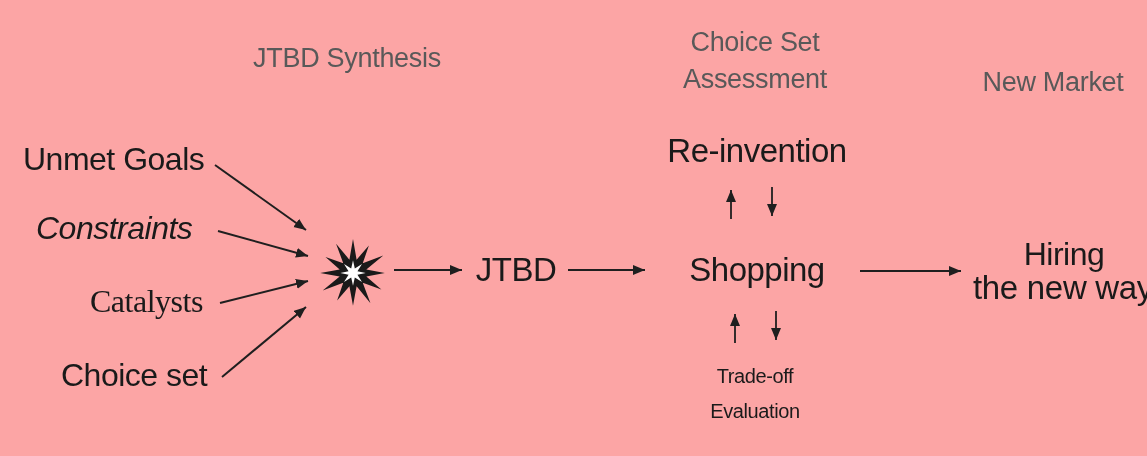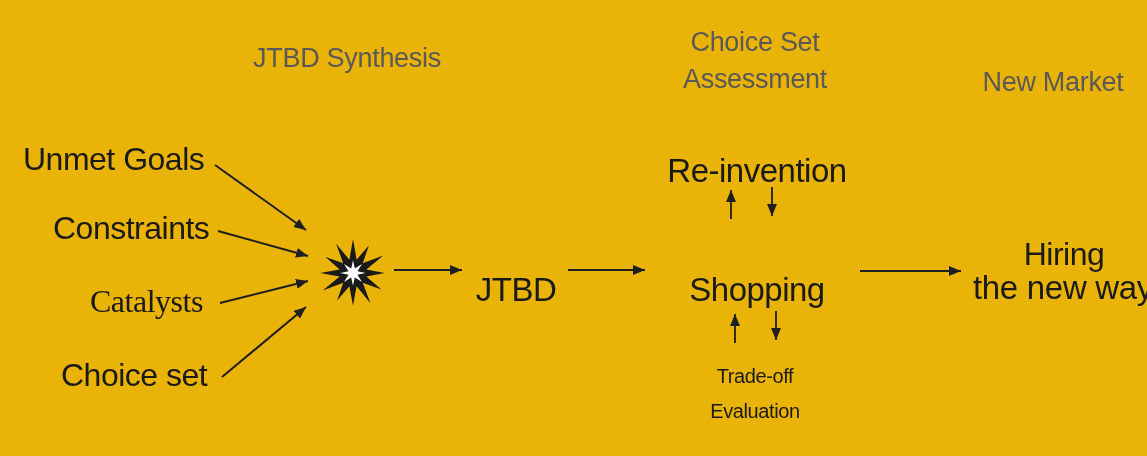--- a/index.html
+++ b/index.html
@@ -4,21 +4,21 @@
 <style>
   html, body {
     margin: 0;
     padding: 0;
     background: #ffffff;
   }
   .canvas {
     position: relative;
     width: 1147px;
     height: 456px;
-    background: #eab308;
+    background: #fca5a5;
     font-family: "Liberation Sans", "DejaVu Sans", sans-serif;
     overflow: hidden;
   }
   .arrows-layer {
     position: absolute;
     left: 0;
     top: 0;
     width: 1147px;
     height: 456px;
   }
@@ -45,21 +45,20 @@
 
   .lbl {
     color: var(--body_text, #1a1a1a);
     font-size: 32px;
     letter-spacing: -0.5px;
   }
   .lbl-node {
     color: var(--body_text, #1a1a1a);
     font-size: 33px;
     letter-spacing: -0.5px;
-    margin-top: 20px;
   }
   .lbl-hiring {
     color: var(--body_text, #1a1a1a);
     font-size: 32px;
     letter-spacing: -0.5px;
   }
   .lbl-sub {
     color: var(--body_text, #1a1a1a);
     font-size: 33px;
     letter-spacing: -0.3px;
@@ -115,21 +114,21 @@
   <div class="abs center hdr wide" style="left:755px; top:61px;">
     <span class="line">Choice Set</span>
     <span class="line">Assessment</span>
   </div>
 
   <div class="abs center hdr" style="left:1053px; top:66px;margin-top:16px;">
     <span class="line">New Market</span>
   </div>
 
   <div class="abs vcenter lbl" style="left:14px; top:159px;">Unmet Goals</div>
-  <div class="abs vcenter lbl" style="left:44px; top:228px;">Constraints</div>
+  <div class="abs vcenter lbl" style="left:27px; top:228px;font-style:italic;">Constraints</div>
   <div class="abs vcenter lbl" style="left:81px; top:301px;font-family:Liberation Serif, serif;">Catalysts</div>
   <div class="abs vcenter lbl" style="left:52px; top:375px;">Choice set</div>
 
   <svg class="starburst" viewBox="0 0 68 68" xmlns="http://www.w3.org/2000/svg">
     <polygon class="star-outer" points="34,2 37.4,21.4 49,8 43.2,24.8 62.6,17.5 46.6,30.6 64,34 46.6,37.4 60.8,49.5 43.2,43.2 50.5,62.6 37.4,46.6 34,65 30.6,46.6 19,60 24.8,43.2 5.4,50.5 21.4,37.4 3,34 21.4,30.6 8,19 24.8,24.8 18,6.3 30.6,21.4"></polygon>
     <polygon class="star-inner" points="34,22 35.7,29.8 42.5,25.5 38.2,32.3 46,34 38.2,35.7 42.5,42.5 35.7,38.2 34,46 32.3,38.2 25.5,42.5 29.8,35.7 22,34 29.8,32.3 25.5,25.5 32.3,29.8"></polygon>
   </svg>
 
   <div class="abs center lbl-node" style="left:516px; top:270px;">JTBD</div>
 

